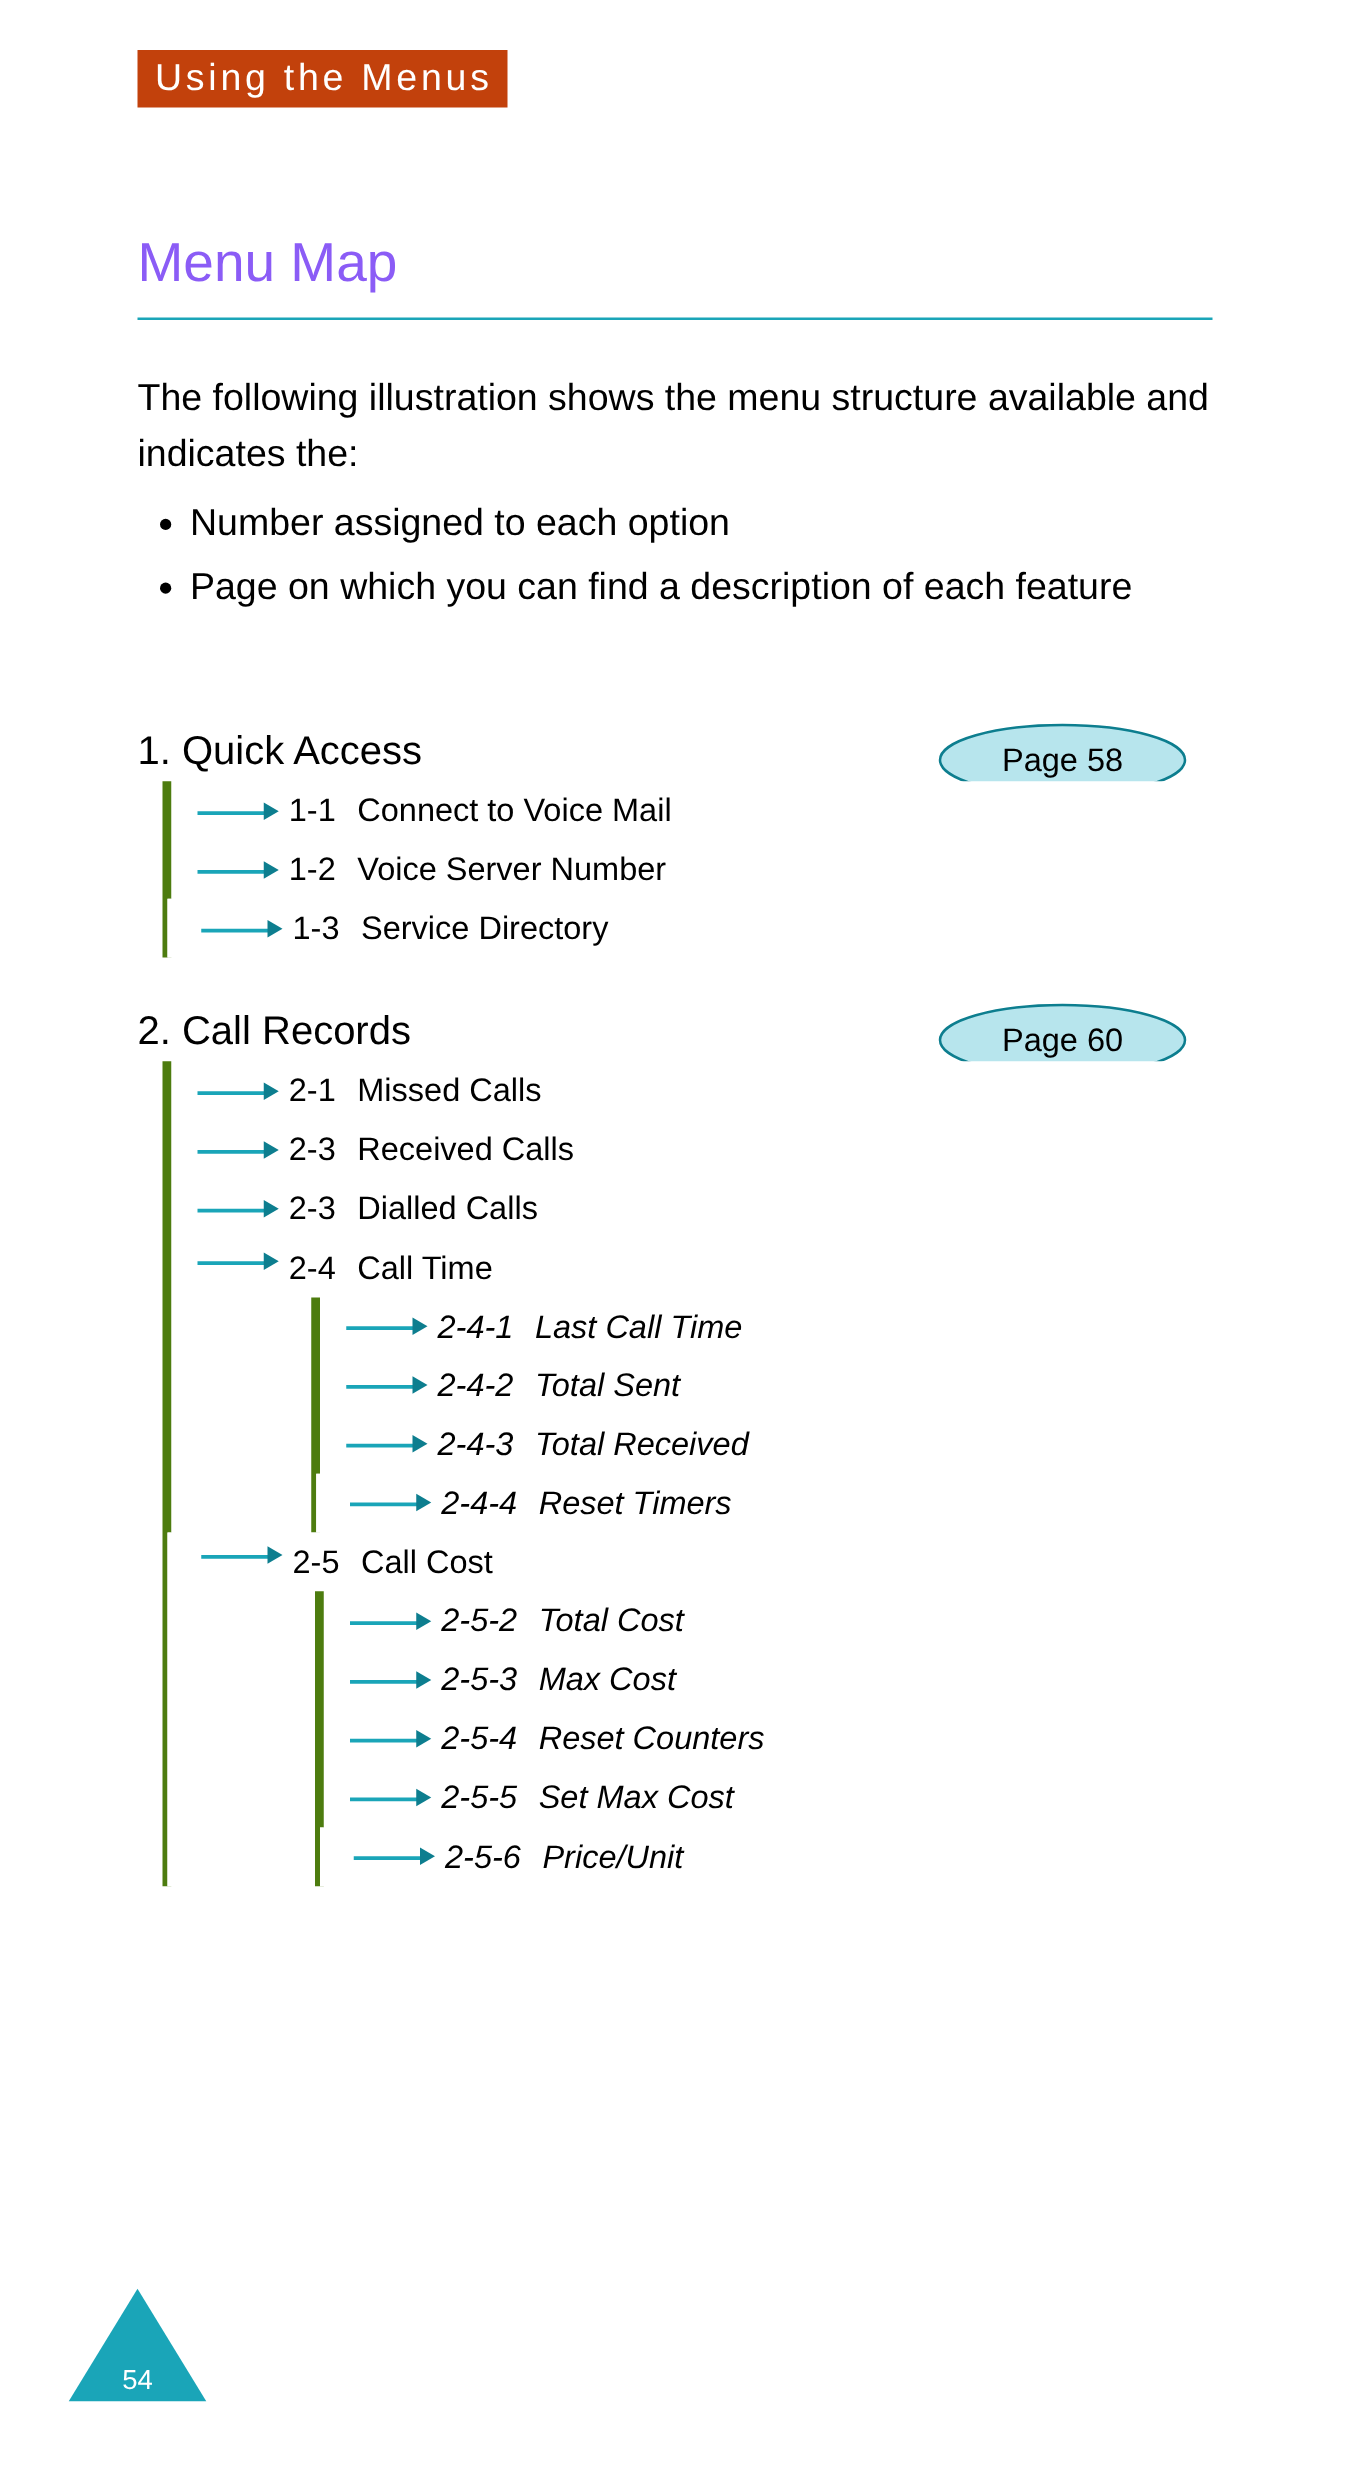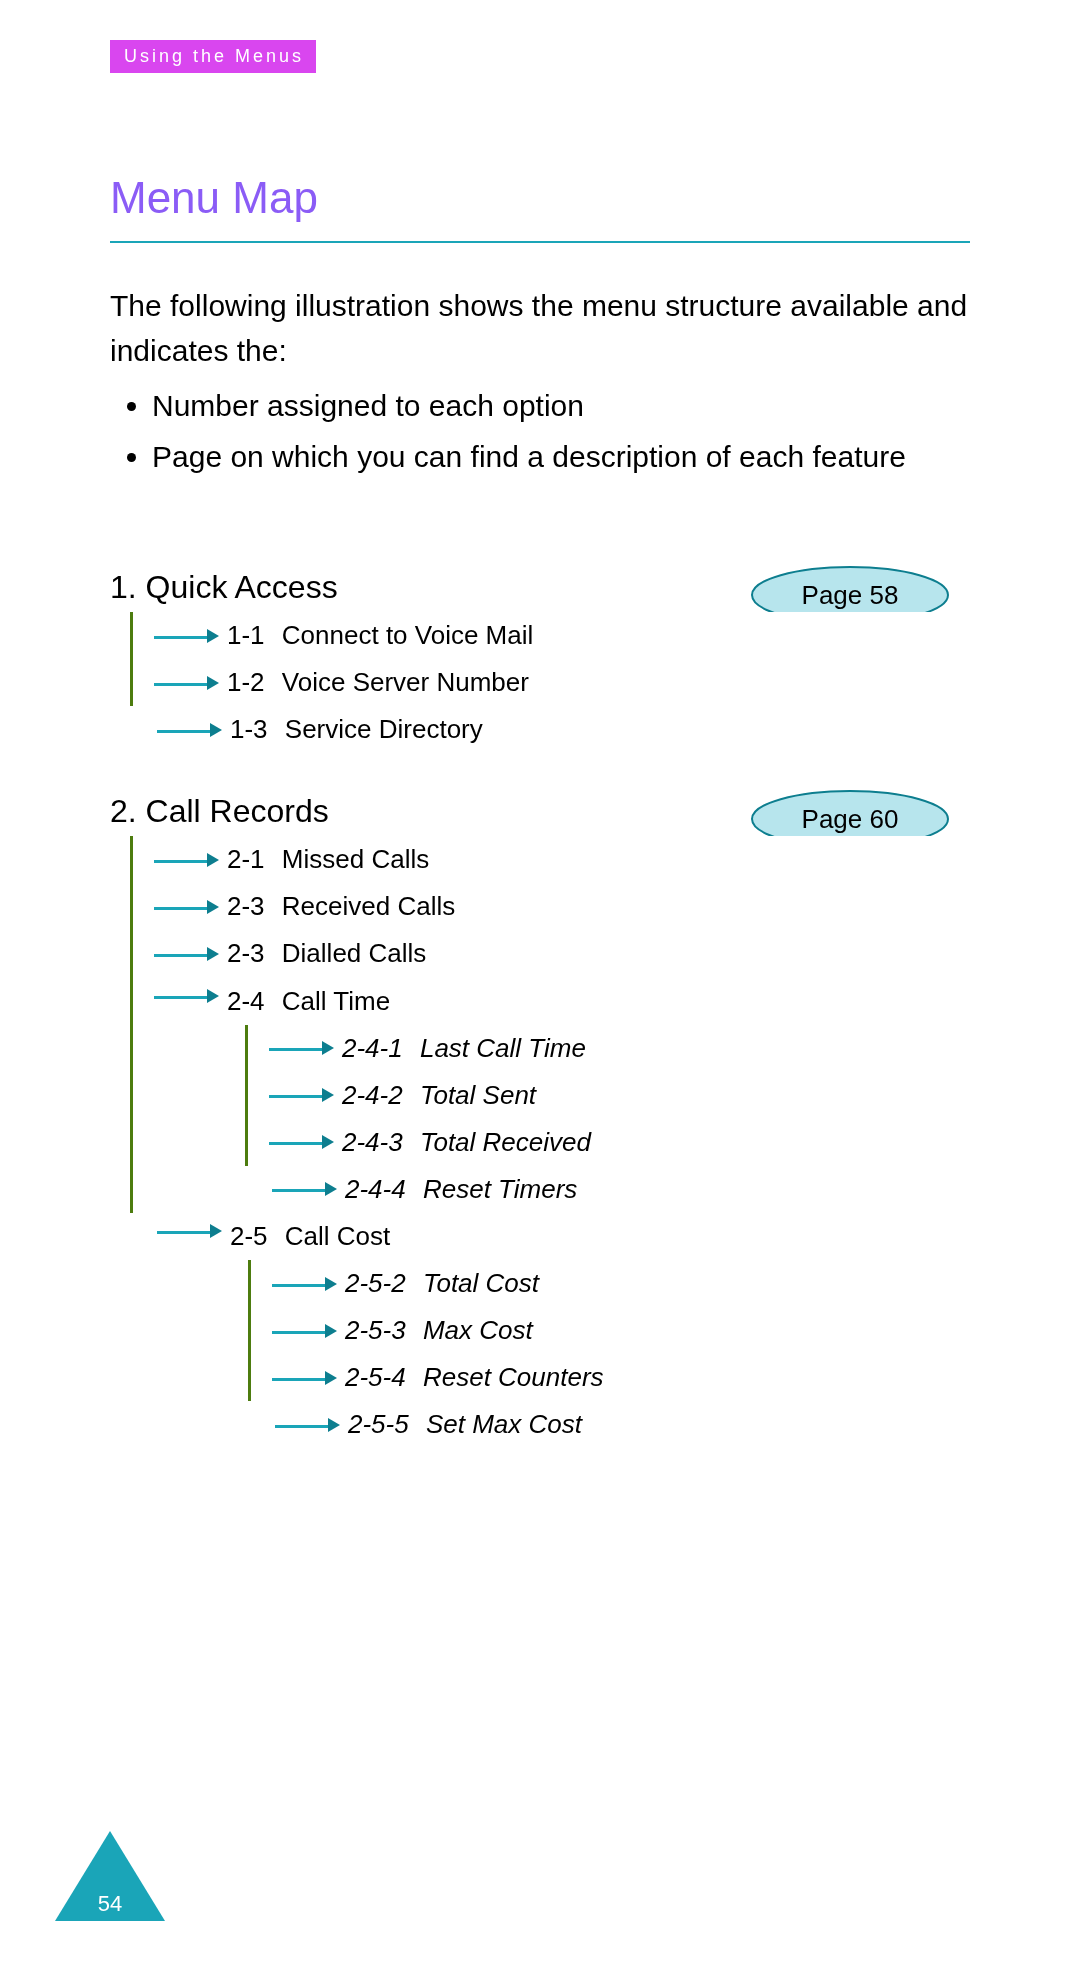--- a/index.html
+++ b/index.html
@@ -8,23 +8,23 @@
     font-family:Arial,Helvetica,sans-serif;
     color:#000;
     position:relative;
   }
   .page{
     position:relative;
     padding:40px 110px 0 110px;
   }
   .header-tag{
     display:inline-block;
-    background:#d946ef;
+    background:#c2410c;
     color:#fff;
-    font-size:18px;
+    font-size:30px;
     letter-spacing:3px;
     padding:6px 12px 6px 14px;
     margin-bottom:100px;
   }
   .title{
     font-size:44px;
     font-weight:400;
     color:#8b5cf6;
     margin:0 0 18px 0;
   }
@@ -66,21 +66,21 @@
   .page-badge .label{
     position:absolute;
     left:0;top:0;width:100%;height:100%;
     display:flex;align-items:center;justify-content:center;
     font-size:26px;
   }
   ul.tree{
     list-style:none;
     margin:0;
     padding:0 0 0 24px;
-    border-left:3px solid #4d7c0f;
+    border-left:7px solid #4d7c0f;
     position:relative;
     font-size:26px;
   }
   ul.tree.root{
     margin-left:20px;
   }
   ul.tree > li{
     position:relative;
     padding:6px 0 6px 70px;
     line-height:1.35;
@@ -260,20 +260,24 @@
             <span class="item-label">Max Cost</span>
           </li>
           <li>
             <span class="item-num">2-5-4</span>
             <span class="item-label">Reset Counters</span>
           </li>
           <li>
             <span class="item-num">2-5-5</span>
             <span class="item-label">Set Max Cost</span>
           </li>
+          <li>
+            <span class="item-num">2-5-6</span>
+            <span class="item-label">Price/Unit</span>
+          </li>
         </ul>
       </li>
     </ul>
   </div>
 
 </div>
 
 <div class="pagenum-tri">
   <div class="tri"></div>
   <div class="num">54</div>

